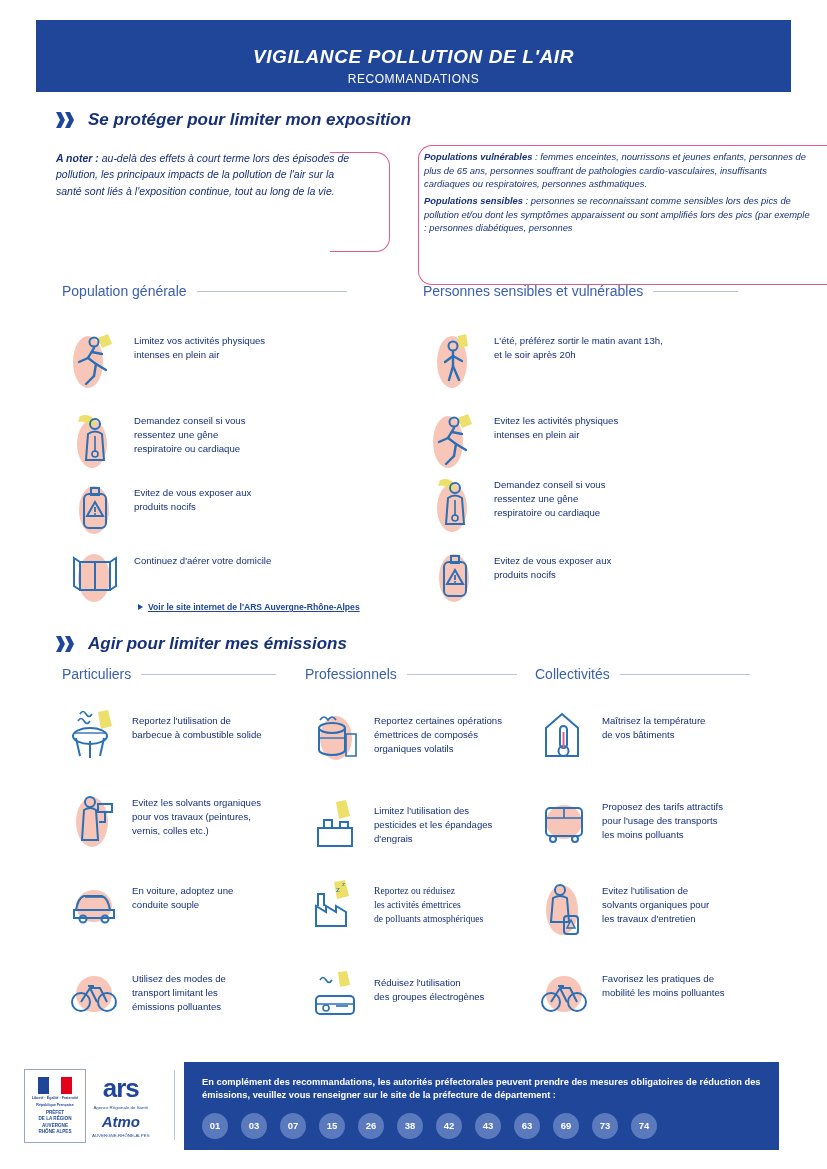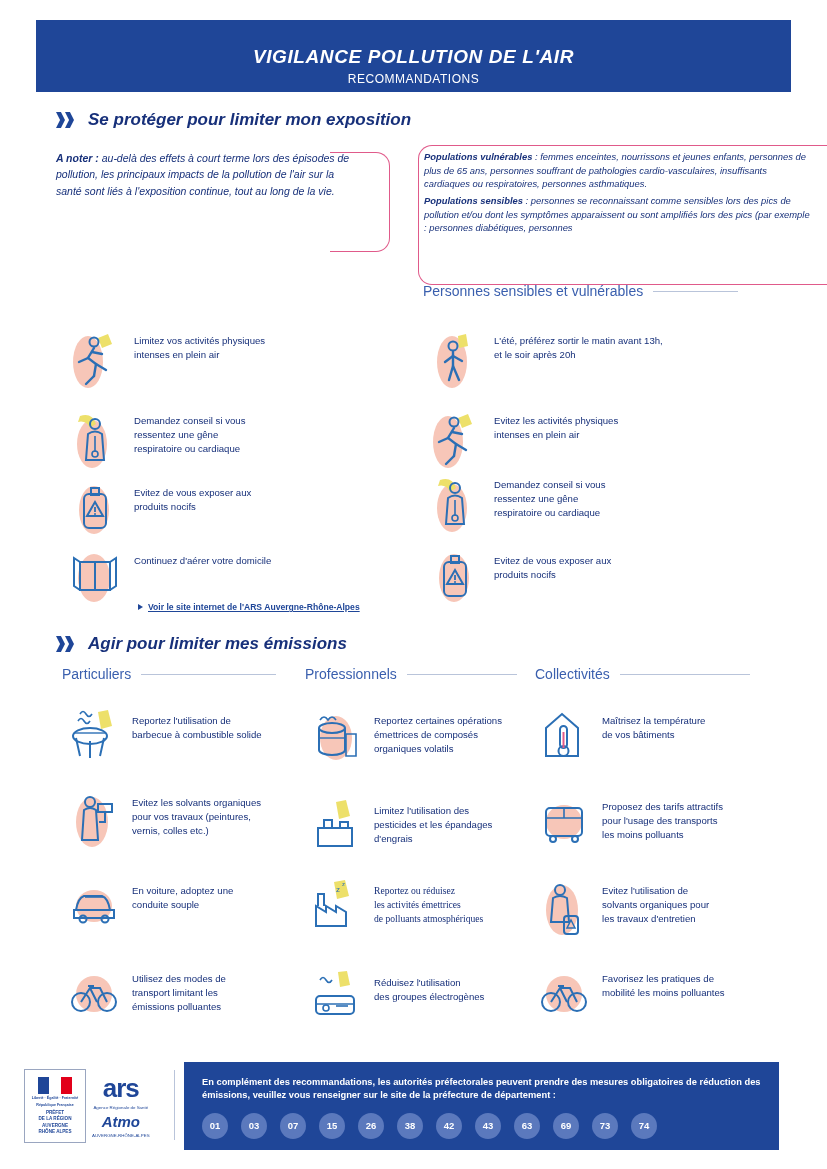--- a/index.html
+++ b/index.html
@@ -286,20 +286,24 @@
   <div class="note">
     <b>A noter :</b><span> au-delà des effets à court terme lors des épisodes de pollution, les principaux impacts de la pollution de l'air sur la santé sont liés à l'exposition continue, tout au long de la vie.</span>
   </div>
   <div class="bracket"></div>
   <div class="pinkbox"></div>
   <div class="pink-text">
     <p><b>Populations vulnérables</b><span> : femmes enceintes, nourrissons et jeunes enfants, personnes de plus de 65 ans, personnes souffrant de pathologies cardio-vasculaires, insuffisants cardiaques ou respiratoires, personnes asthmatiques.</span></p>
     <p><b>Populations sensibles</b><span> : personnes se reconnaissant comme sensibles  lors des pics de pollution et/ou dont les symptômes apparaissent ou sont amplifiés lors des pics (par exemple : personnes diabétiques, personnes</span></p>
   </div>
 
+  <div class="col-head" style="left:62px; top:283px; width:330px;">
+    <span>Population générale</span>
+    <span class="rule" style="width:150px;"></span>
+  </div>
   <div class="col-head" style="left:423px; top:283px; width:340px;">
     <span>Personnes sensibles et vulnérables</span>
     <span class="rule" style="width:85px;"></span>
   </div>
 
   <div class="item" style="left:68px; top:328px; width:300px;">
     <span class="icon">
       <svg width="56" height="64" viewBox="0 0 56 64">
         <ellipse cx="20" cy="34" rx="15" ry="26" fill="#f7c6b8"></ellipse>
         <path d="M30 10 l10 -4 l4 10 l-10 4 z" fill="#ede06a"></path>

